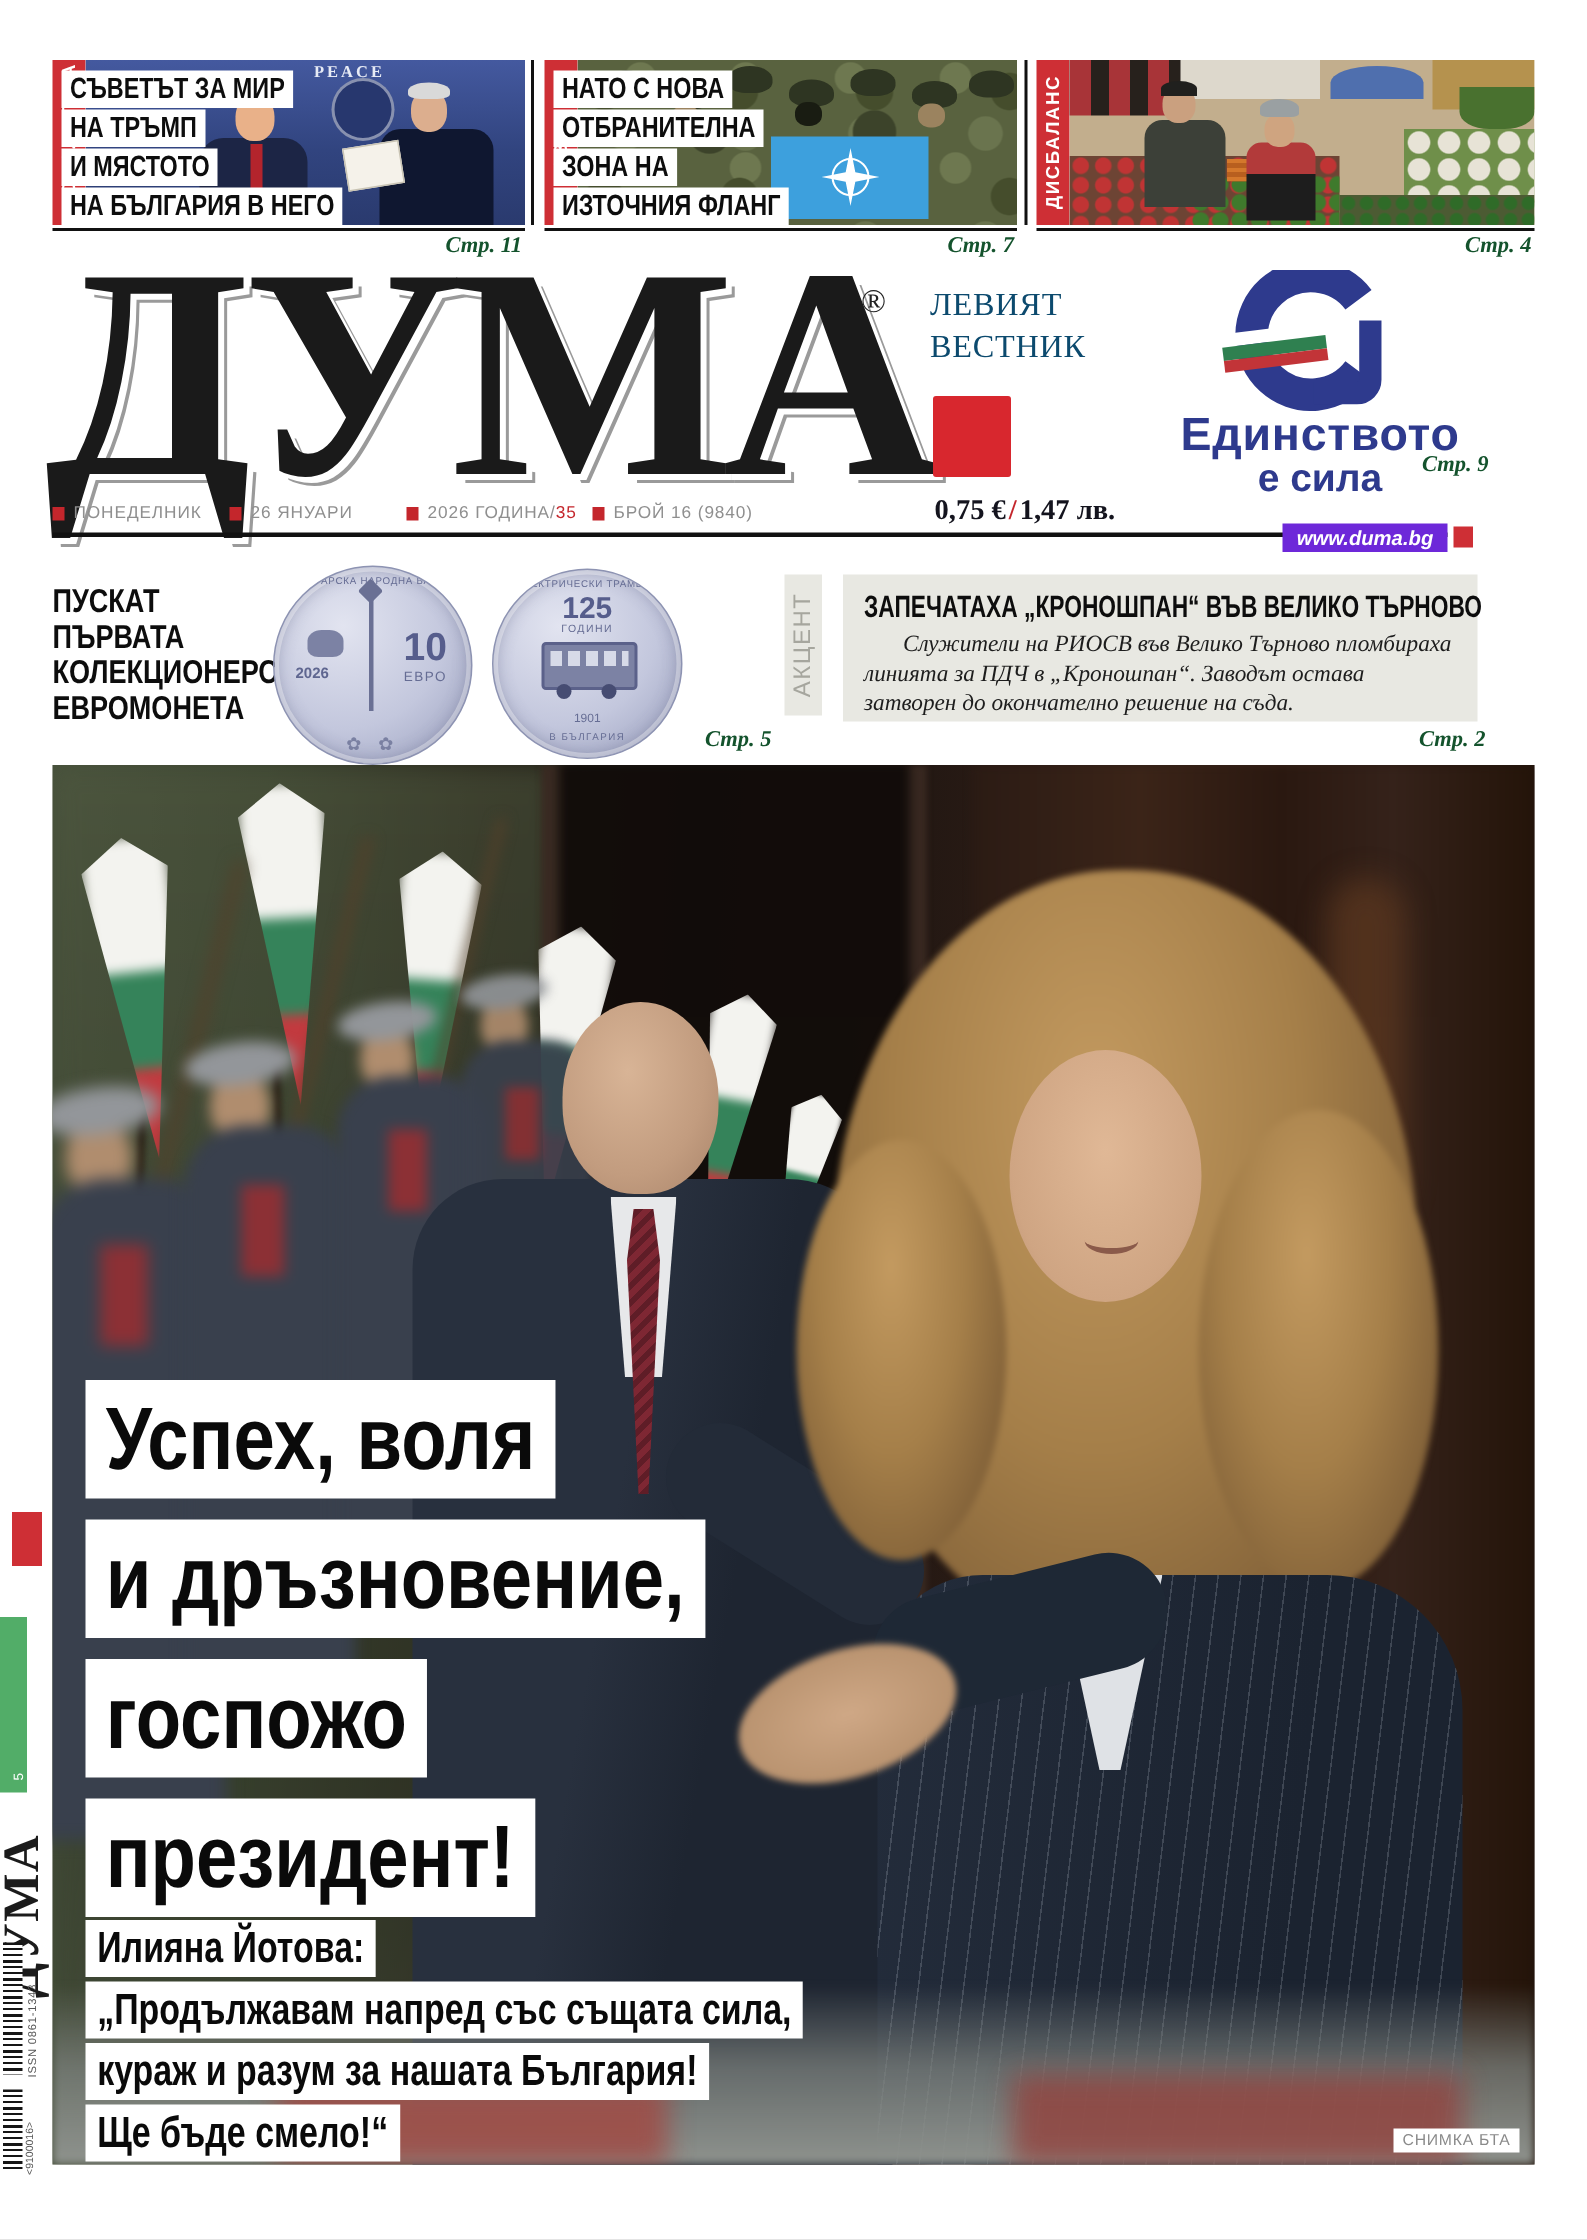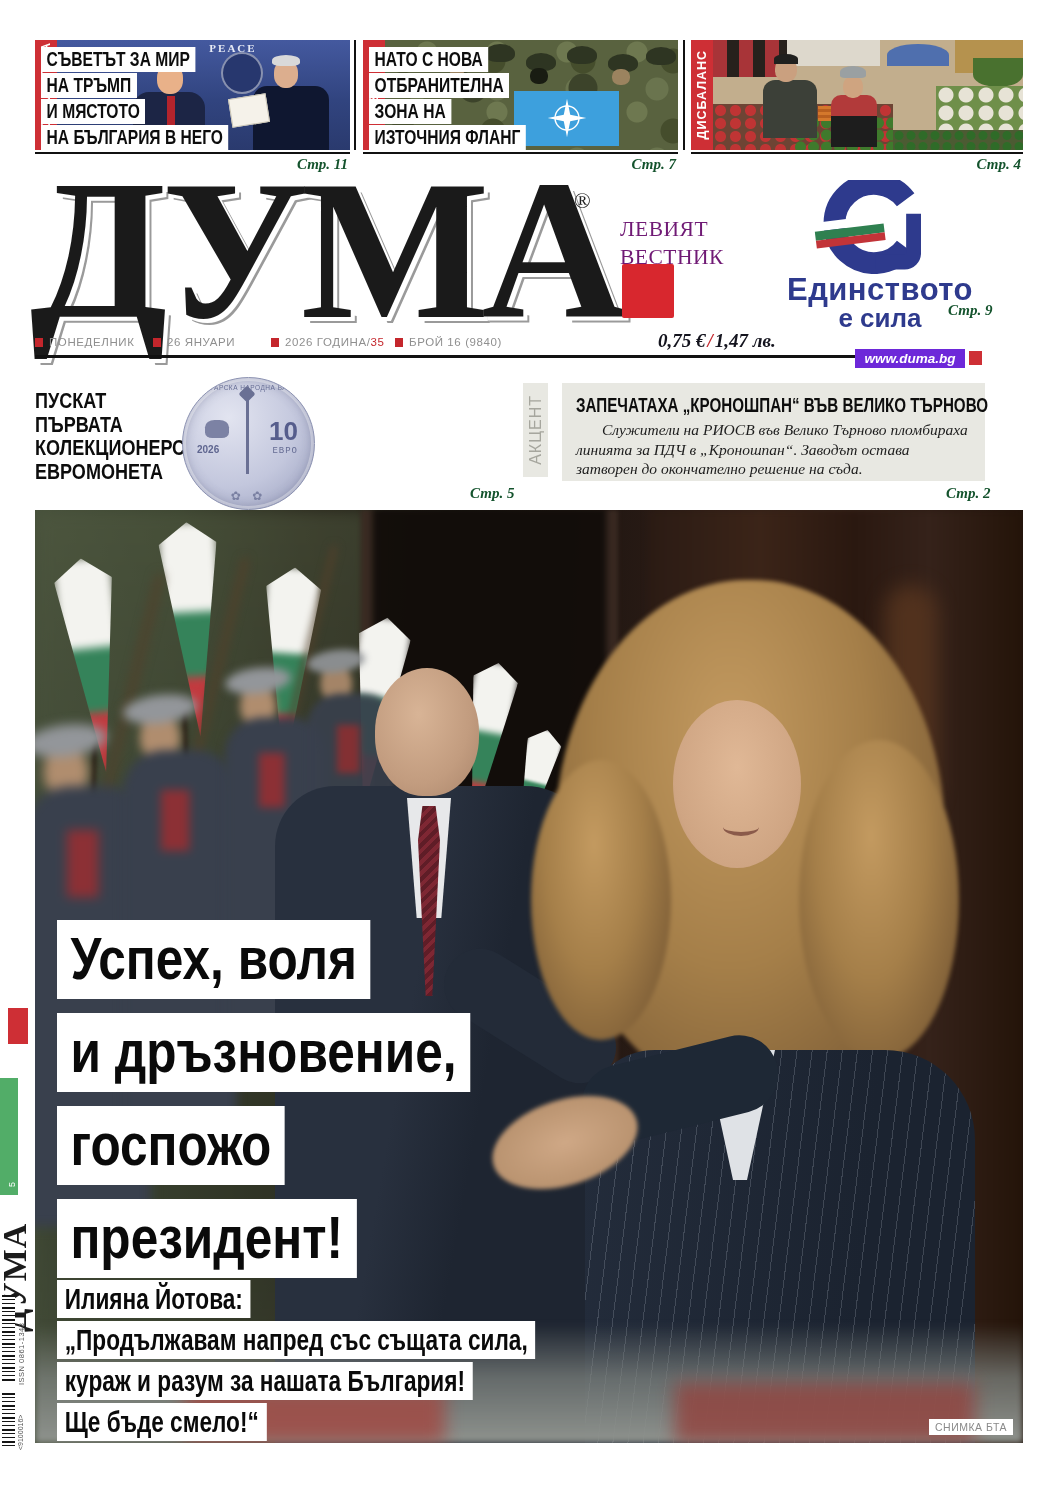--- a/index.html
+++ b/index.html
@@ -72,33 +72,33 @@
   .wm-cap{left:41%;top:24%;width:26px;height:12px;background:#9aa0a2;border-radius:50% 50% 20% 20%;}
   .wm-head{left:42%;top:33%;width:20px;height:22px;background:#cfa480;border-radius:45%;}
   .wm-body{left:38%;top:50%;width:46px;height:52px;border-radius:10px 10px 0 0;
        background:linear-gradient(180deg,#b23a3a 0 40%,#1d1d1d 40%);}
   
   .mast-title{left:30px;top:150px;font-family:"Liberation Serif",serif;font-weight:bold;
       font-size:200px;line-height:1;letter-spacing:-8px;color:#1a1a1a;
       text-shadow:4px 4px 0 #fff,6px 6px 0 #9a9a9a;}
   .mast-reg{left:574px;top:188px;font-family:"Liberation Serif",serif;font-size:22px;color:#222;}
   .mast-tag{left:620px;top:189px;font-family:"Liberation Serif",serif;font-size:21.5px;
-      line-height:1.32;letter-spacing:.5px;color:#701a75;margin-top:26px;}
+      line-height:1.32;letter-spacing:.5px;color:#0c4a6e;}
   .mast-dot{left:622px;top:264px;width:52px;height:54px;background:#d8272e;border-radius:2px;}
   .unity{left:752px;top:180px;width:256px;height:148px;text-align:center;}
   .unity-ic{position:absolute;left:62px;top:0;width:118px;height:94px;}
   .unity-t1{position:absolute;left:0;top:92px;width:100%;font-size:31px;font-weight:bold;color:#2e3a8d;letter-spacing:.5px;}
   .unity-t2{position:absolute;left:0;top:123px;width:100%;font-size:26px;font-weight:bold;color:#2e3a8d;}
   .unity-pref{position:absolute;left:196px;top:122px;}
   
   .dl-item{position:absolute;top:336px;display:flex;align-items:center;font-size:11.5px;
       color:#8f8f8f;letter-spacing:.6px;white-space:nowrap;}
   .dl-item::before{content:"";width:8px;height:9px;background:#c4262c;margin-right:6px;display:inline-block;}
   .dl-red{color:#c4262c;}
-  .price{left:658px;top:330px;font-family:"Liberation Serif",serif;font-style:italic;
+  .price{left:623px;top:330px;font-family:"Liberation Serif",serif;
       font-weight:bold;font-size:19px;color:#14141e;}
   .price .sep{color:#c4262c;padding:0 2px;}
   .rule{left:35px;top:355px;width:930px;height:3px;background:#111;}
   .site{left:855px;top:349px;width:110px;height:19px;background:#6d28d9;color:#fff;
       font-size:13.5px;font-weight:bold;font-style:italic;display:flex;align-items:center;justify-content:center;}
   .site-dot{left:969px;top:351px;width:13px;height:14px;background:#ce2f35;}
   
   .coin-hl{left:35px;top:389px;}
   .coin-hl div{font-size:22px;font-weight:bold;line-height:23.5px;white-space:nowrap;
       transform:scaleX(.82);transform-origin:left center;color:#0d0d0d;}
@@ -107,21 +107,21 @@
       color:#5f6690;text-align:center;overflow:hidden;}
   .coin1{left:182px;top:377px;width:131px;height:131px;}
   .coin2{left:328px;top:379px;width:125px;height:125px;}
   .coin .arc{position:absolute;left:0;top:6px;width:100%;font-size:6.5px;letter-spacing:.5px;color:#666d94;}
   .lamp{position:absolute;left:63px;top:18px;width:3px;height:78px;background:#6a7094;}
   .lamp::before{content:"";position:absolute;left:-5px;top:-8px;width:12px;height:12px;background:#6a7094;
       transform:rotate(45deg);border-radius:2px;}
   .crest{position:absolute;left:22px;top:42px;width:24px;height:18px;background:#7c82a4;border-radius:40% 40% 30% 30%;}
   .c-year{position:absolute;left:14px;top:66px;font-size:10px;font-weight:bold;color:#5f6690;}
   .c-val{position:absolute;right:16px;top:40px;font-size:26px;font-weight:bold;color:#565d8c;line-height:1;}
-  .c-cur{position:absolute;right:16px;top:68px;font-size:9px;letter-spacing:1px;color:#666d94;font-family:Liberation Mono, monospace;}
+  .c-cur{position:absolute;right:16px;top:68px;font-size:9px;letter-spacing:1px;color:#666d94;}
   .scroll{position:absolute;left:0;bottom:6px;width:100%;font-size:12px;color:#7a80a2;letter-spacing:4px;}
   .c-num{position:absolute;left:0;top:16px;width:100%;font-size:20px;font-weight:bold;color:#565d8c;line-height:1;}
   .c-lbl{position:absolute;left:0;top:36px;width:100%;font-size:7px;letter-spacing:1px;color:#666d94;}
   .tram{position:absolute;left:32px;top:48px;width:60px;height:28px;background:#7c82a4;border:2px solid #5b618a;
       border-radius:3px;}
   .tram::before{content:"";position:absolute;left:4px;top:4px;right:4px;height:10px;
       background:repeating-linear-gradient(90deg,#d7dae8 0 8px,#7c82a4 8px 12px);}
   .tram::after{content:"";position:absolute;left:8px;bottom:-8px;width:10px;height:10px;background:#464c72;
       border-radius:50%;box-shadow:30px 0 0 #464c72;}
   .c-y2{position:absolute;left:0;bottom:22px;width:100%;font-size:8px;color:#666d94;}
@@ -350,20 +350,28 @@
   <div class="abs coin coin1">
     <div class="arc">БЪЛГАРСКА НАРОДНА БАНКА</div>
     <div class="lamp"></div>
     <div class="crest"></div>
     <span class="c-year">2026</span>
     <span class="c-val">10</span>
     <span class="c-cur">ЕВРО</span>
     <div class="scroll">✿ ✿</div>
   </div>
 
+  <div class="abs coin coin2">
+    <div class="arc">ЕЛЕКТРИЧЕСКИ ТРАМВАЙ</div>
+    <div class="c-num">125</div>
+    <div class="c-lbl">ГОДИНИ</div>
+    <div class="tram"></div>
+    <div class="c-y2">1901</div>
+    <div class="c-bot">В БЪЛГАРИЯ</div>
+  </div>
 
   <span class="pref abs pref5">Стр. 5</span>
 
   <div class="abs ak-label">
     <span class="vtext">АКЦЕНТ</span>
   </div>
   <div class="abs ak-panel">
     <div class="ak-hl">ЗАПЕЧАТАХА „КРОНОШПАН“ ВЪВ ВЕЛИКО ТЪРНОВО</div>
     <div class="ak-body">Служители на РИОСВ във Велико Търново пломбираха линията за ПДЧ в „Кроношпан“. Заводът остава затворен до окончателно решение на съда.</div>
   </div>

